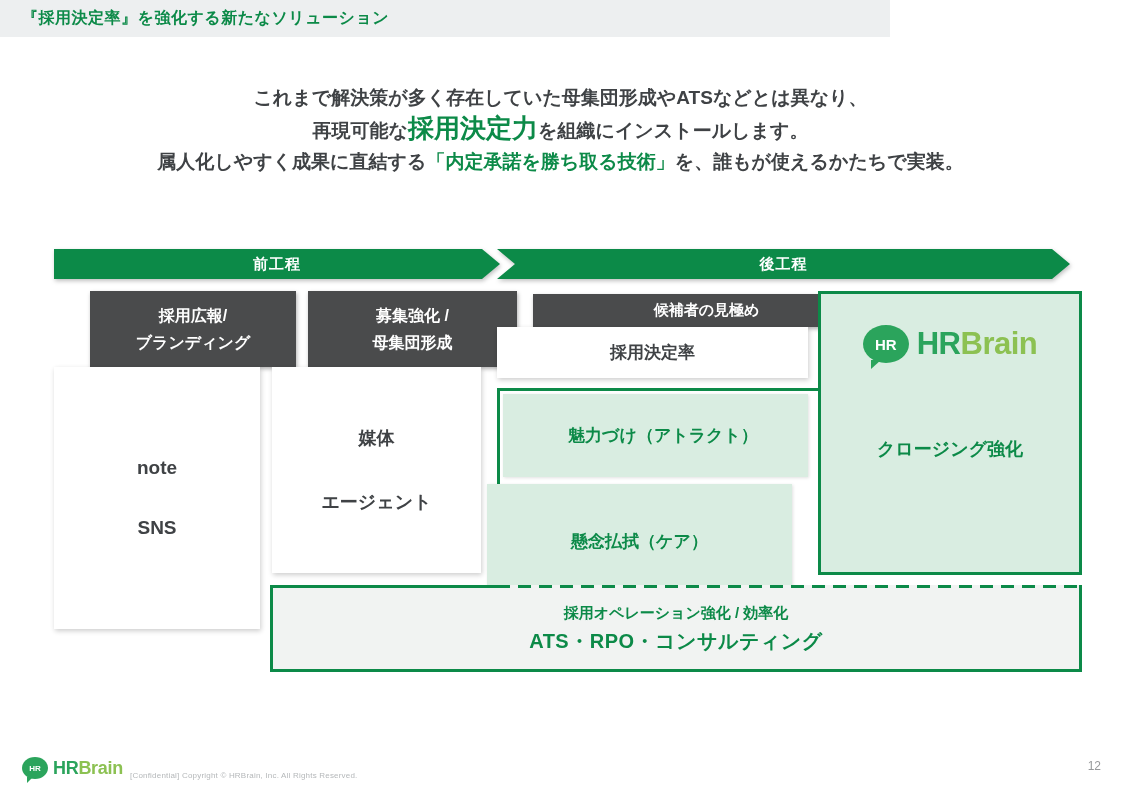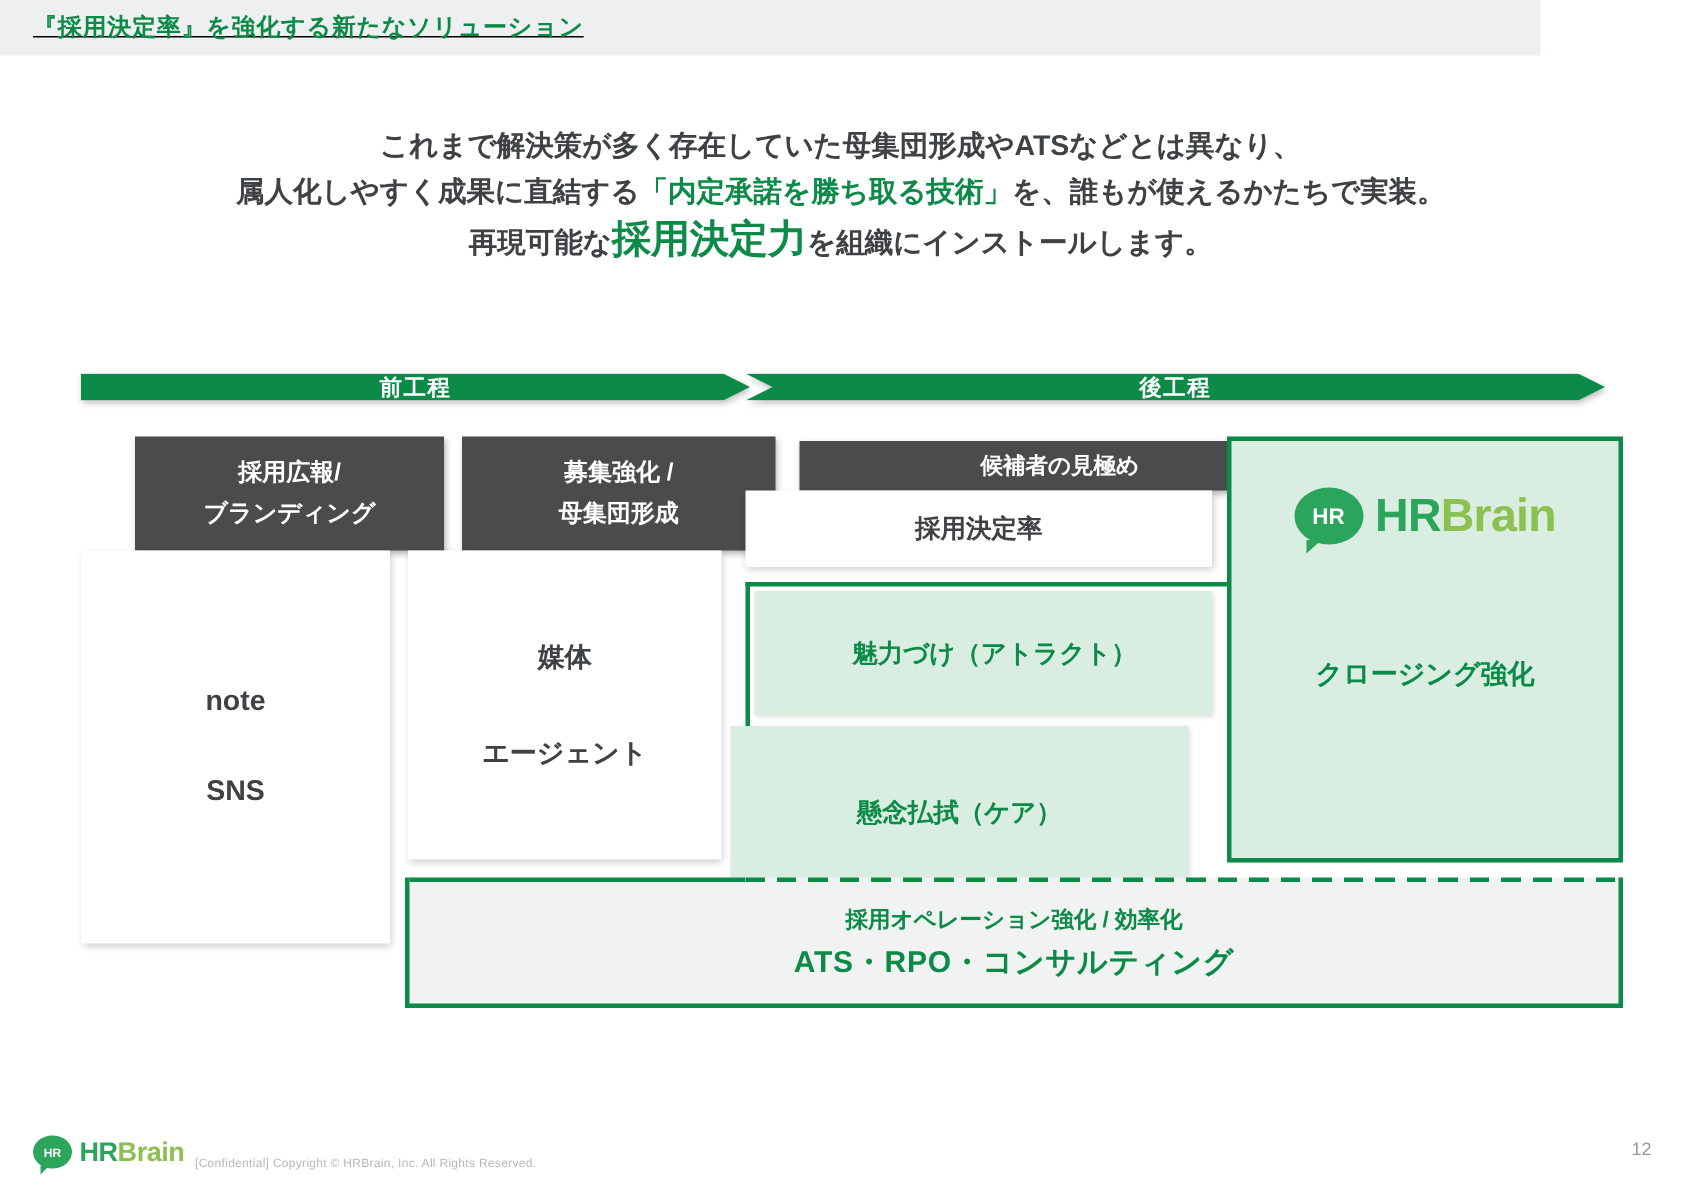--- a/index.html
+++ b/index.html
@@ -14,33 +14,33 @@
     --color-logo_brain: #8cc152;
     --color-muted_text: #b5b8ba;
     --color-page_text: #97999b;
   }
   * { margin:0; padding:0; box-sizing:border-box; }
   html,body { width:1121px; height:793px; }
   body { font-family:"Liberation Sans","DejaVu Sans",sans-serif; background:#fff; }
   .slide { position:relative; width:1121px; height:793px; background:#fff; overflow:hidden; }
 
   
-  .top-bar { position:absolute; left:0; top:0; width:1027px; height:37px;
-             background:var(--color-topbar_bg); display:flex; align-items:center;text-decoration:underline; }
+  .top-bar { position:absolute; left:0; top:0; width:890px; height:37px;
+             background:var(--color-topbar_bg); display:flex; align-items:center; }
   .top-bar h1 { font-size:16px; font-weight:bold; color:var(--color-green);
                 padding-left:22px; letter-spacing:0.5px; }
 
   
   .intro { position:absolute; left:0; top:82px; width:1121px; text-align:center;
            font-weight:bold; color:var(--color-body_text); font-size:19px; line-height:31px; }
   .intro .hl { color:var(--color-green); }
   .intro .hl-big { color:var(--color-green); font-size:26px; }
 
   
-  .arrow-wrap { position:absolute; top:249px; height:18px;
+  .arrow-wrap { position:absolute; top:249px; height:30px;
                 filter:drop-shadow(1px 2px 2px rgba(0,0,0,0.25)); }
   .arrow-shape { width:100%; height:100%; background:var(--color-green);
                  display:flex; align-items:center; justify-content:center;
                  color:#fff; font-weight:bold; font-size:15px; letter-spacing:1px; }
   .arrow-front { left:54px; width:446px; }
   .arrow-front .arrow-shape { clip-path:polygon(0 0, calc(100% - 18px) 0, 100% 50%, calc(100% - 18px) 100%, 0 100%); }
   .arrow-back { left:497px; width:573px; }
   .arrow-back .arrow-shape { clip-path:polygon(0 0, calc(100% - 18px) 0, 100% 50%, calc(100% - 18px) 100%, 0 100%, 18px 50%); }
 
   
@@ -118,22 +118,22 @@
 <body>
 
 <div class="slide">
 
   <div class="top-bar">
     <h1>『採用決定率』を強化する新たなソリューション</h1>
   </div>
 
   <div class="intro">
     <div><span>これまで解決策が多く存在していた母集団形成やATSなどとは異なり、</span></div>
+    <div><span>再現可能な</span><span class="hl-big">採用決定力</span><span>を組織にインストールします。</span></div>
     <div><span>属人化しやすく成果に直結する</span><span class="hl">「内定承諾を勝ち取る技術」</span><span>を、誰もが使えるかたちで実装。</span></div>
-    <div><span>再現可能な</span><span class="hl-big">採用決定力</span><span>を組織にインストールします。</span></div>
   </div>
 
   <div class="arrow-wrap arrow-front">
     <div class="arrow-shape">
         <span>前工程</span>
       </div>
   </div>
   <div class="arrow-wrap arrow-back">
     <div class="arrow-shape">
         <span>後工程</span>

